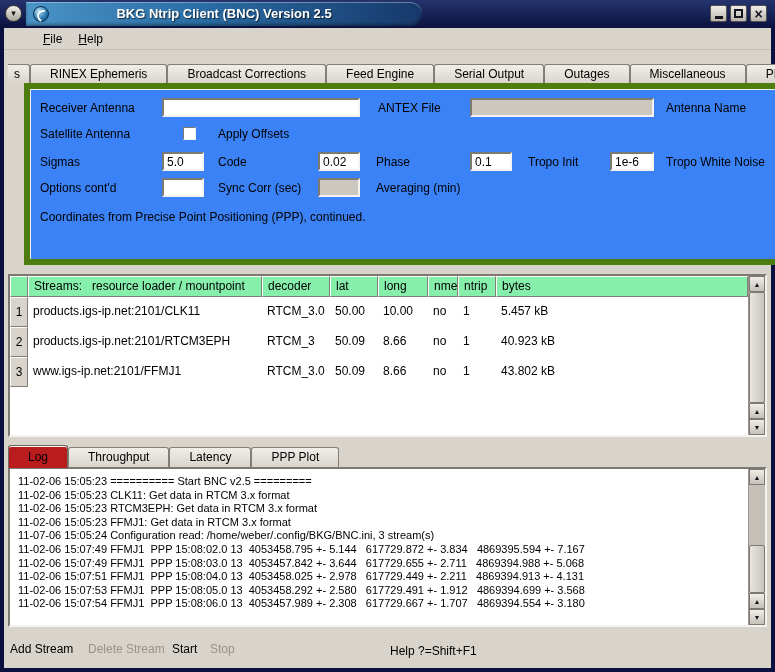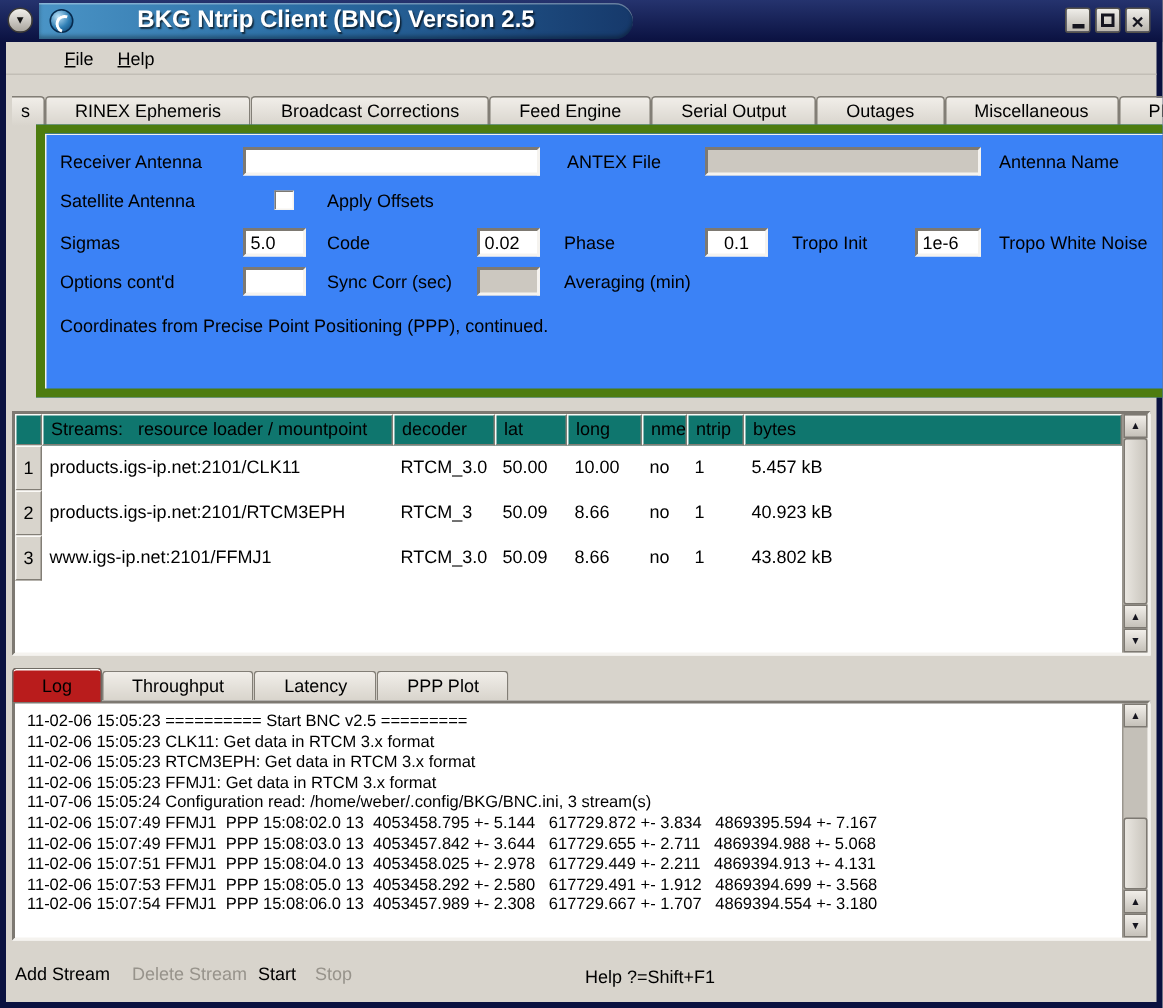--- a/index.html
+++ b/index.html
@@ -22,21 +22,21 @@
     border-radius: 0 12px 12px 0;
     background: linear-gradient(90deg, #4a94c6 0%, #2a6ca3 45%, #16396b 100%);
     box-shadow: inset 0 1px 0 rgba(255,255,255,.35), inset 0 -2px 3px rgba(0,0,0,.35); }
   .app-icon { position: absolute; left: 7px; top: 4px; width: 16px; height: 16px;
     border-radius: 50%; background: radial-gradient(circle at 35% 30%, #bfe3f8, #2f7fb5 55%, #0c3a66);
     border: 1px solid #072a4d; }
   .app-icon::after { content: ""; position: absolute; left: 3px; top: 3px; width: 8px; height: 8px;
     border: 2px solid #fff; border-color: #fff transparent transparent #fff; border-radius: 50%;
     transform: rotate(-25deg); }
   .title-text { position: absolute; left: 0; top: 0; width: 100%; height: 24px;
-    text-align: center; line-height: 24px; color: #fff; font-weight: bold; font-size: 16px;
+    text-align: center; line-height: 24px; color: #fff; font-weight: bold; font-size: 13px;
     text-shadow: 1px 1px 1px rgba(0,0,0,.65); }
   .win-controls { position: absolute; right: 8px; top: 5px; display: flex; gap: 3px; }
   .win-btn { width: 17px; height: 17px; background: linear-gradient(#efede9, #b9b5ad);
     border: 1px solid #55524c; border-radius: 2px;
     display: flex; align-items: center; justify-content: center; }
   .glyph-min { width: 8px; height: 3px; background: #15151f; margin-top: 8px; }
   .glyph-max { width: 9px; height: 9px; border: 2px solid #15151f; }
   .glyph-close { font-size: 14px; font-weight: bold; color: #15151f; line-height: 1; }
   
   .content { position: absolute; left: 4px; top: 28px; width: 767px; height: 640px;
@@ -68,21 +68,21 @@
     border: 2px solid; border-color: #7d7972 #f5f3ef #f5f3ef #7d7972;
     font-family: "Liberation Sans", sans-serif; font-size: 12px; padding: 0 3px; }
   .field.off { background: #ccc8c0; }
   .checkbox { position: absolute; width: 13px; height: 13px; background: #fff;
     border: 1px solid; border-color: #7d7972 #f5f3ef #f5f3ef #7d7972; }
   
   .table { position: absolute; left: 4px; top: 246px; width: 759px; height: 163px;
     border: 2px solid; border-color: #7d7972 #f5f3ef #f5f3ef #7d7972; background: #fff; }
   .t-inner { position: absolute; left: 0; top: 0; right: 17px; bottom: 0; overflow: hidden; }
   .t-head { display: flex; height: 21px; }
-  .h-cell { background: #0f766e; border: 1px solid;
+  .h-cell { background: #86efac; border: 1px solid;
     border-color: #fbfaf7 #827e76 #827e76 #fbfaf7;
     font-size: 12px; line-height: 19px; padding: 0 5px; white-space: pre; overflow: hidden; }
   .t-row { display: flex; height: 30px; background: #fff; }
   .rn-cell { width: 18px; background: #d8d4cc; border: 1px solid;
     border-color: #fbfaf7 #827e76 #827e76 #fbfaf7;
     font-size: 12px; text-align: center; line-height: 28px; }
   .c { font-size: 12px; line-height: 29px; padding: 0 5px; white-space: nowrap; overflow: hidden; }
   .corner { width: 18px; }
   .c-mount { width: 234px; } .c-dec { width: 68px; } .c-lat { width: 48px; }
   .c-long { width: 50px; } .c-nmea { width: 30px; } .c-ntrip { width: 38px; }
@@ -170,21 +170,21 @@
 
     <span class="lbl" style="left:10px; top:38px;">Satellite Antenna</span>
     <span class="checkbox" style="left:153px; top:38px;"></span>
     <span class="lbl" style="left:188px; top:38px;">Apply Offsets</span>
 
     <span class="lbl" style="left:10px; top:66px;">Sigmas</span>
     <input class="field" style="left: 132px; top: 63px; width: 42px;" value="5.0">
     <span class="lbl" style="left:188px; top:66px;">Code</span>
     <input class="field" style="left: 288px; top: 63px; width: 42px;" value="0.02">
     <span class="lbl" style="left:346px; top:66px;">Phase</span>
-    <input class="field" style="left: 440px; top: 63px; width: 42px; text-align: center;" value="0.1">
+    <input class="field" style="left: 440px; top: 63px; width: 42px;" value="0.1">
     <span class="lbl" style="left:498px; top:66px;">Tropo Init</span>
     <input class="field" style="left: 580px; top: 63px; width: 44px;" value="1e-6">
     <span class="lbl" style="left:636px; top:66px;">Tropo White Noise</span>
 
     <span class="lbl" style="left:10px; top:92px;">Options cont'd</span>
     <input class="field" style="left: 132px; top: 89px; width: 42px;" value="">
     <span class="lbl" style="left:188px; top:92px;">Sync Corr (sec)</span>
     <input class="field off" style="left: 288px; top: 89px; width: 42px;" value="">
     <span class="lbl" style="left:346px; top:92px;">Averaging (min)</span>
 

